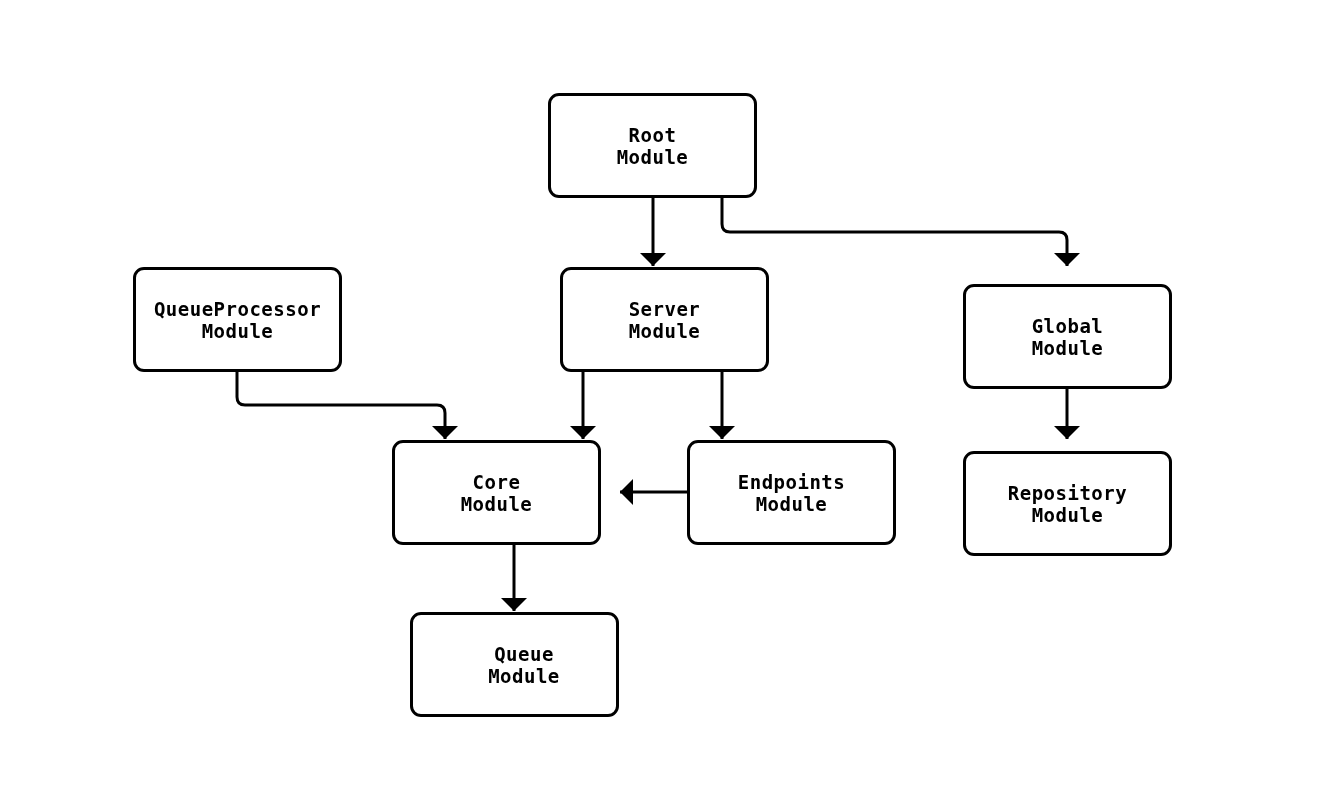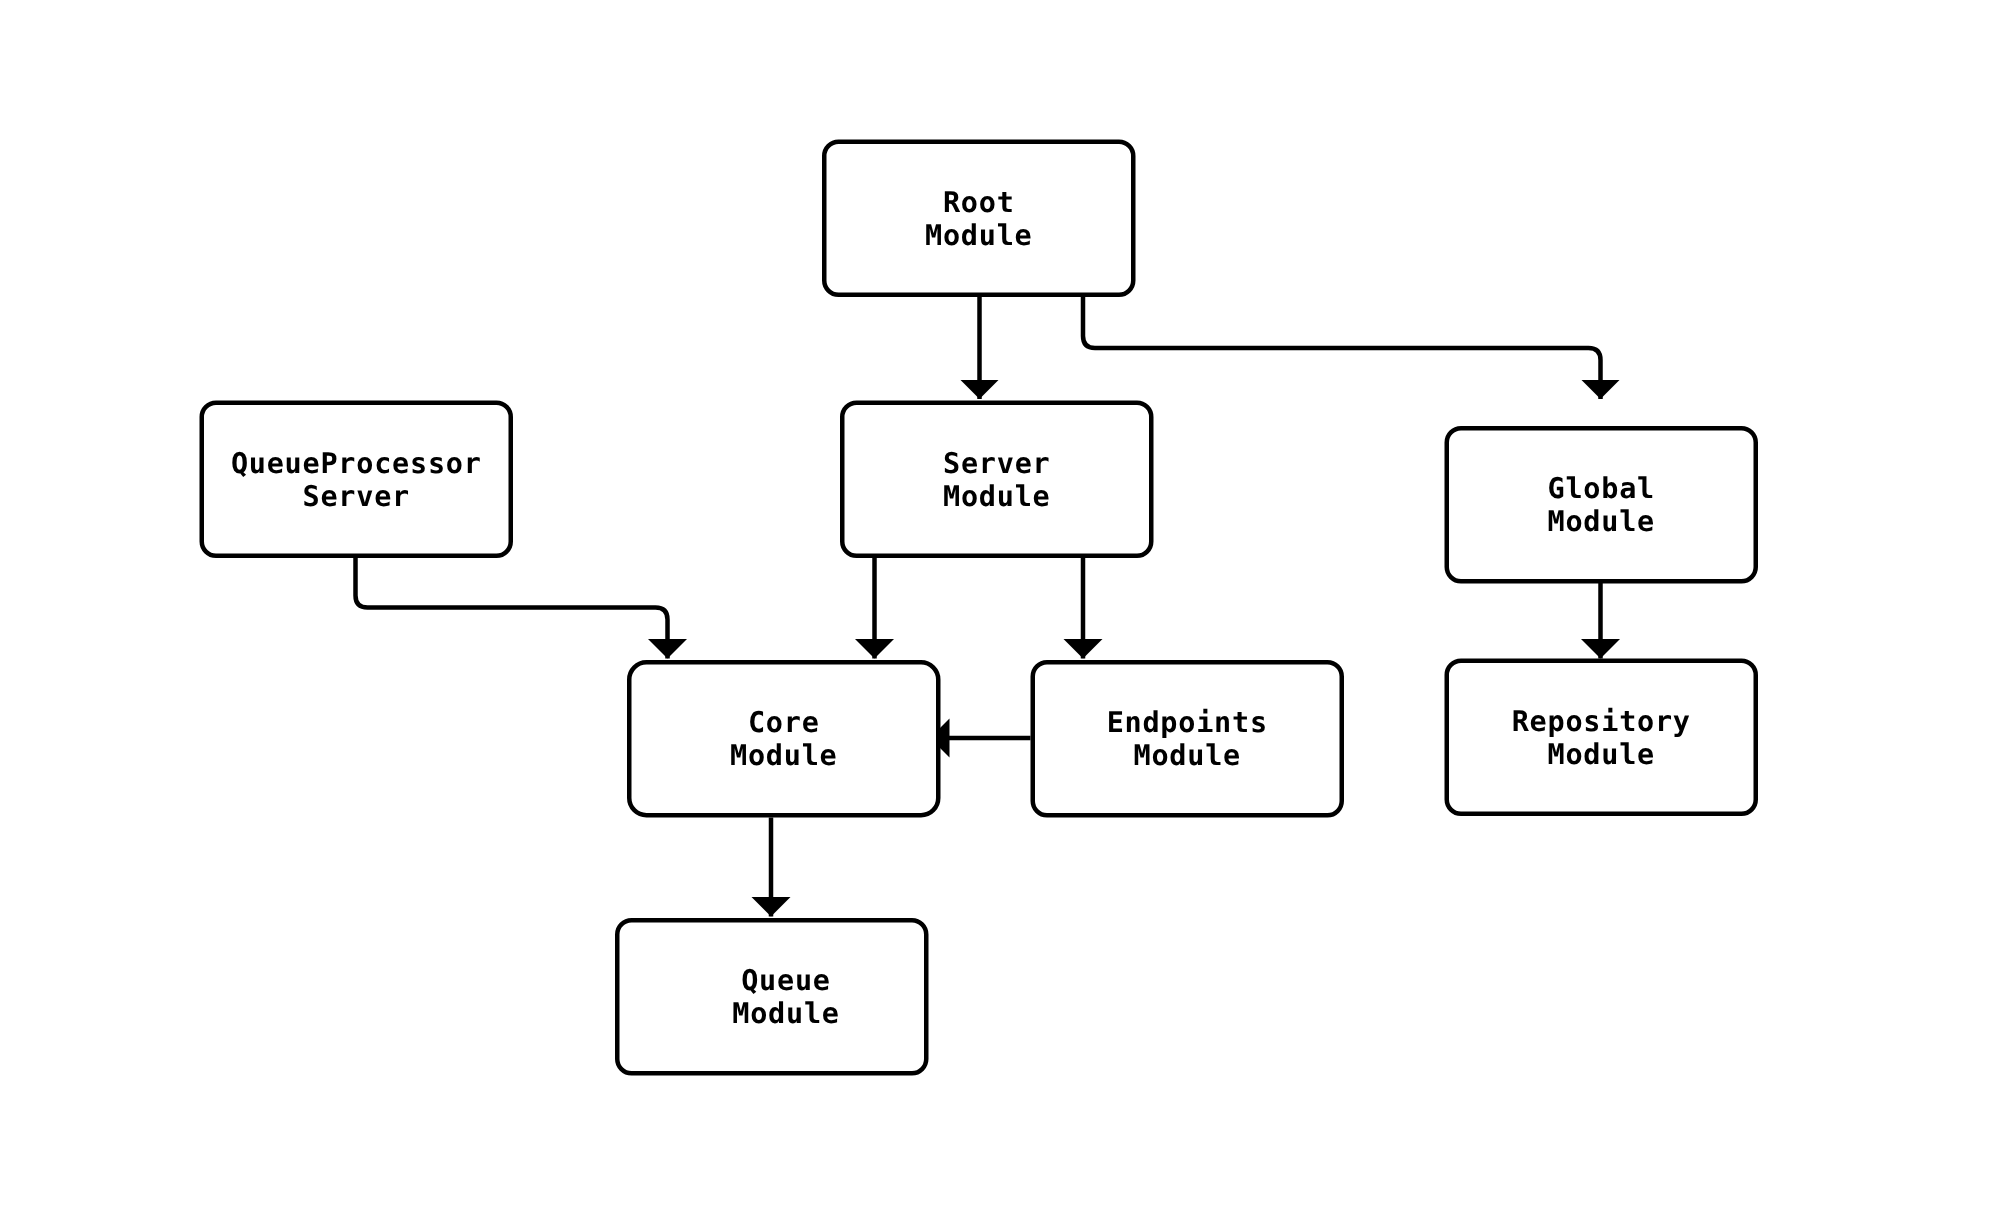--- a/index.html
+++ b/index.html
@@ -48,23 +48,23 @@
     line-height:22px;
     text-align:center;
     white-space:pre-line;
     letter-spacing:0.5px;
   }
   
   .node-root        {left:548px; top:93px;}
   .node-queueproc   {left:133px; top:267px;}
   .node-server      {left:560px; top:267px;}
   .node-global      {left:963px; top:267px;margin-top:17px;}
-  .node-core        {left:418px; top:440px;border-radius:13px;}
+  .node-core        {left:392px; top:440px;}
   .node-endpoints   {left:687px; top:440px;}
-  .node-repository  {left:963px; top:439px;}
+  .node-repository  {left:963px; top:451px;}
   .node-queue       {left:410px; top:612px;padding-left:19px;}
 </style>
 </head>
 <body>
 
 <div class="canvas">
 
   <svg class="edge-layer" width="1337" height="809" viewBox="0 0 1337 809" xmlns="http://www.w3.org/2000/svg">
     <defs>
       <marker id="arrowhead" markerUnits="userSpaceOnUse" viewBox="0 0 13 28" markerWidth="13" markerHeight="28" refX="13" refY="14" orient="auto">
@@ -89,21 +89,21 @@
     <path class="edge" d="M514,545 L514,611" marker-end="url(#arrowhead)"></path>
   </svg>
 
   <div class="node node-root">
     <span class="node-label">Root
 Module</span>
   </div>
 
   <div class="node node-queueproc">
     <span class="node-label">QueueProcessor
-Server</span>
+Module</span>
   </div>
 
   <div class="node node-server">
     <span class="node-label">Server
 Module</span>
   </div>
 
   <div class="node node-global">
     <span class="node-label">Global
 Module</span>

